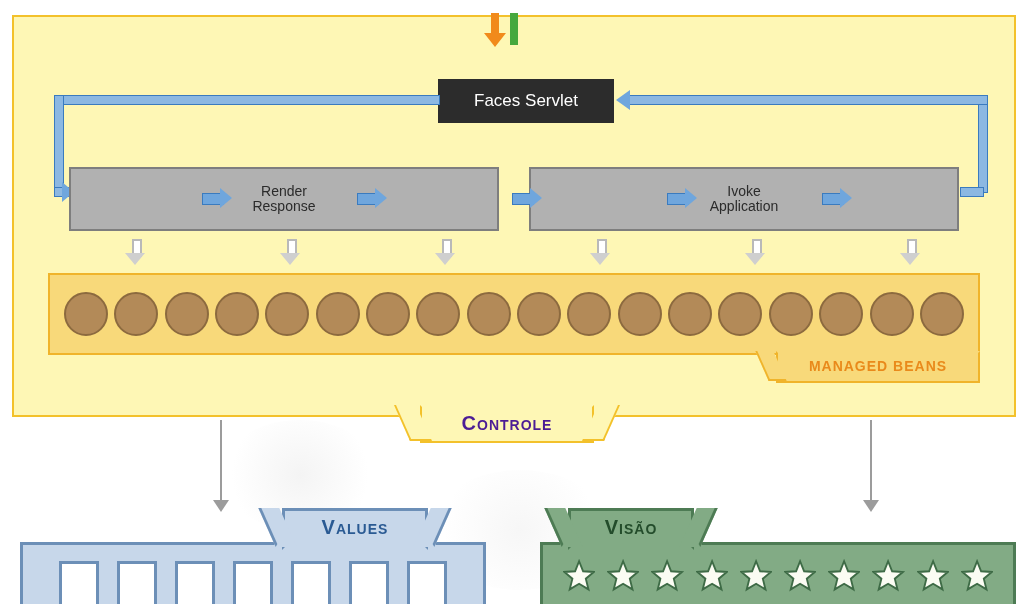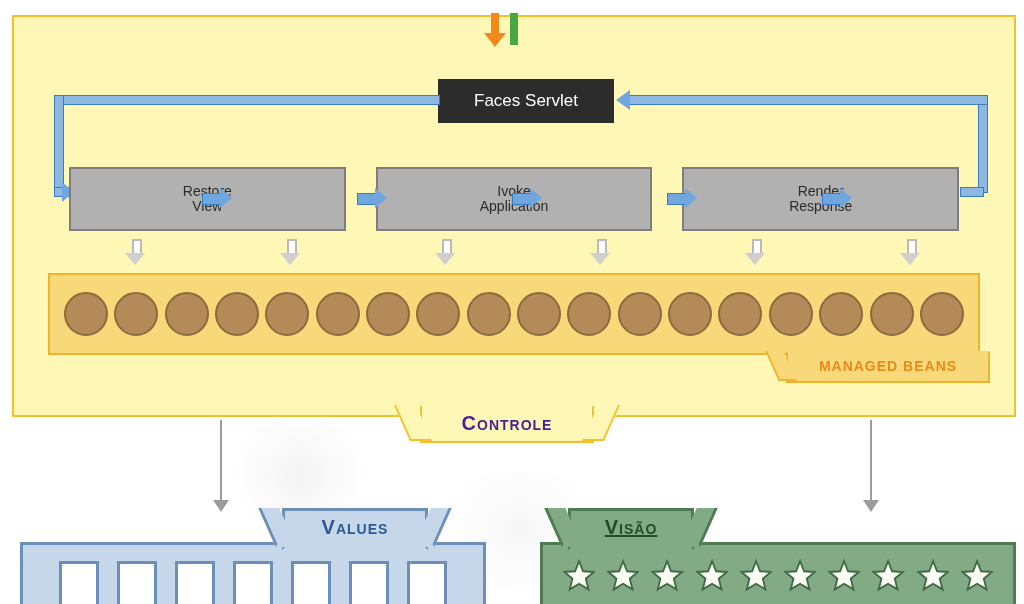--- a/index.html
+++ b/index.html
@@ -134,21 +134,21 @@
     align-items:center;
     justify-content:space-between;
     padding:0 14px;
   }
   .bean {
     width:40px;height:40px;border-radius:50%;
     background:#b38a58;border:2px solid #8c6a3f;
   }
   .beans-tab {
     position:absolute;
-    right:24px; top:334px;
+    right:34px; top:334px;
     width:200px; height:28px;
     background:#f8d97a;border:2px solid #f0b42b;border-top:2px solid #f8d97a;
     text-align:center;line-height:26px;
     color:#e98a1b;font-weight:600;font-size:14px;letter-spacing:1px;
   }
   .beans-tab::before{
     content:""; position:absolute; left:-16px; top:-2px; width:16px; height:28px;
     background:#f8d97a;border-left:2px solid #f0b42b;border-bottom:2px solid #f0b42b;
     transform:skewX(24deg);
   }
@@ -181,21 +181,21 @@
   .visao{
     position:absolute;
     left:540px; top:542px; width:470px; height:62px;
     background:#82ab85;border:3px solid #4d7b54;
     overflow:hidden;
   }
   .visao-tab{
     position:absolute; left:568px; top:508px; width:120px; height:36px;
     background:#82ab85;border:3px solid #4d7b54;border-bottom:3px solid #82ab85;
     text-align:center;line-height:32px;font-weight:700;font-size:20px;
-    color:#234c2b;font-variant:small-caps;letter-spacing:1px;text-decoration:underline;
+    color:#234c2b;font-variant:small-caps;letter-spacing:1px;
   }
   .visao-tab::before{content:"";position:absolute;left:-18px;top:-3px;width:18px;height:36px;background:#82ab85;border-left:3px solid #4d7b54;border-bottom:3px solid #82ab85;transform:skewX(24deg);}
   .visao-tab::after {content:"";position:absolute;right:-18px;top:-3px;width:18px;height:36px;background:#82ab85;border-right:3px solid #4d7b54;border-bottom:3px solid #82ab85;transform:skewX(-24deg);}
   .visao-row{position:absolute;left:20px;right:20px;top:14px;display:flex;gap:12px;justify-content:space-between;}
   .star{width:34px;height:34px;}
   .star svg{width:100%;height:100%;display:block;}
   
   .down-long{position:absolute;width:2px;background:#9c9c9c;}
   .down-long .head{position:absolute;bottom:-12px;left:-7px;width:0;height:0;border-left:8px solid transparent;border-right:8px solid transparent;border-top:12px solid #9c9c9c;}
   
@@ -225,23 +225,22 @@
       <div class="head" style="left:0"></div>
     </div>
 
   <div class="pipe" style="left:964px;top:78px;width:8px;height:96px"></div>
   <div class="pipe" style="left:614px;top:78px;width:358px;height:8px"></div>
   <div class="ah-left" style="left:602px;top:73px"></div>
 
   <div class="pipe" style="left:946px;top:170px;width:22px;height:8px"></div>
 
   <div class="phases">
-    <div class="phase">Restore<br>View</div>
+    <div class="phase">Render<br>Response</div>
     <div class="phase">Ivoke<br>Application</div>
-    <div class="phase">Render<br>Response</div>
   </div>
 
   <div class="harrow" style="left:188px">
       <div class="shaft"></div>
       <div class="head"></div>
     </div>
   <div class="harrow" style="left:343px">
       <div class="shaft"></div>
       <div class="head"></div>
     </div>

